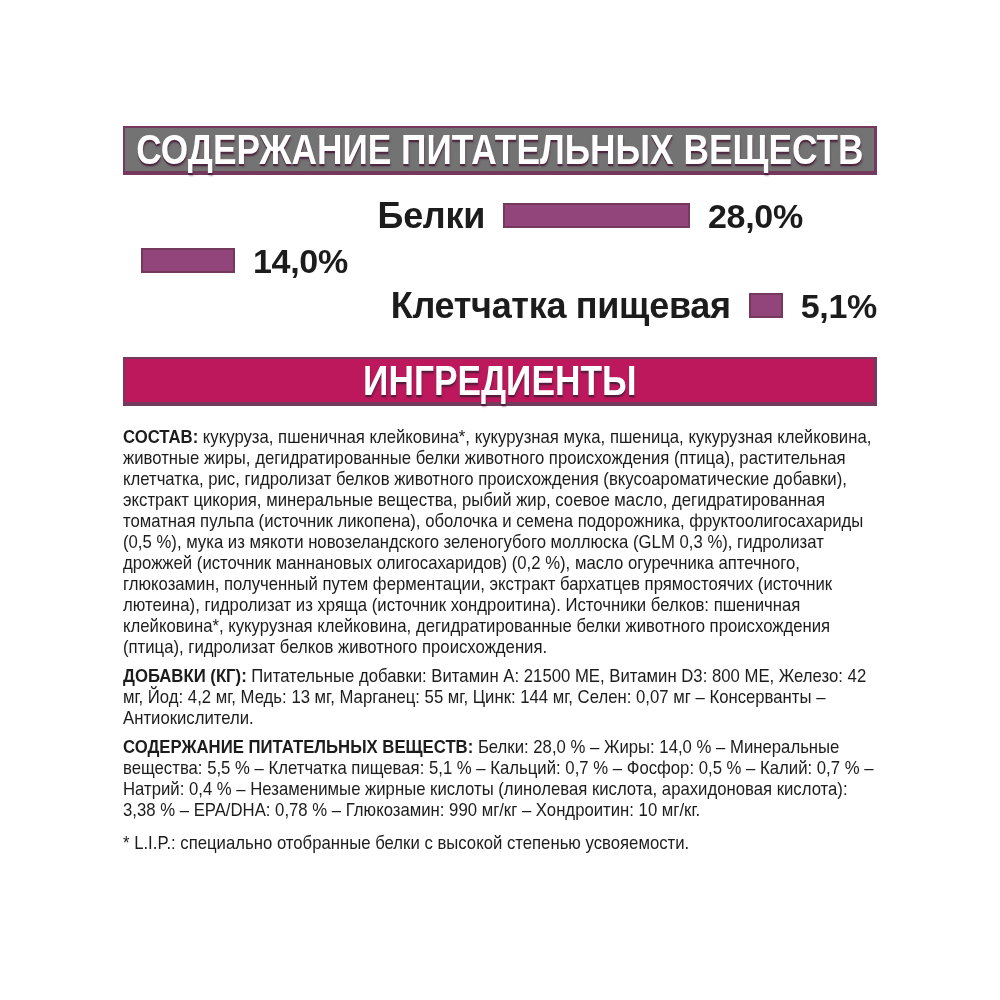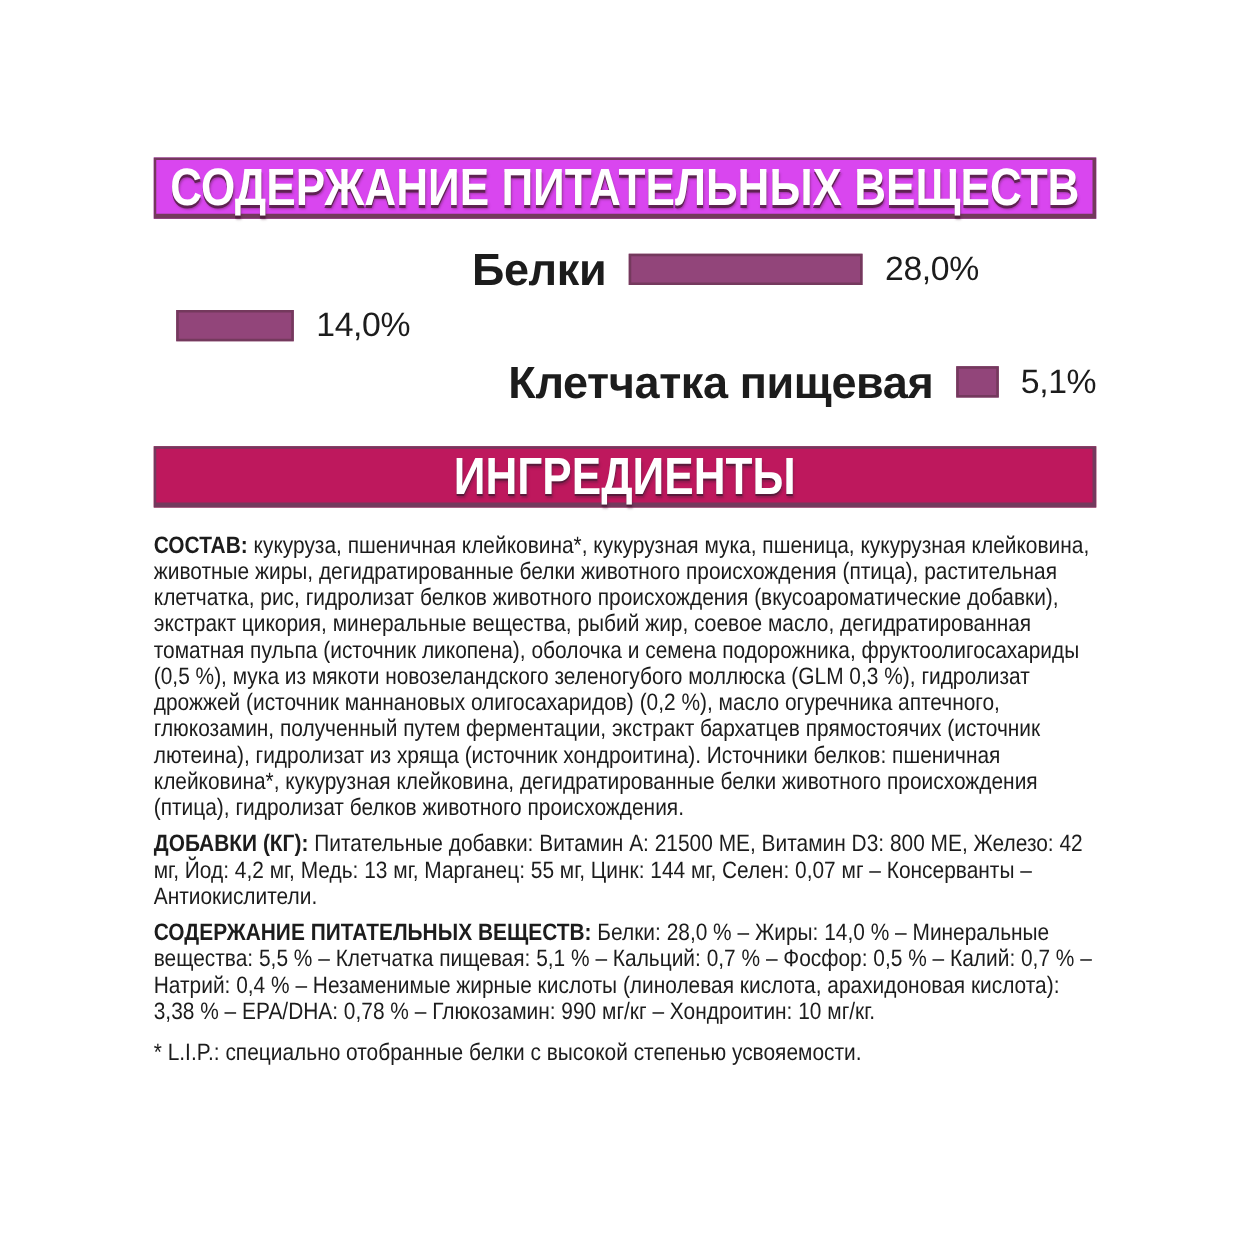--- a/index.html
+++ b/index.html
@@ -27,41 +27,41 @@
   .chart { margin-top:28px; }
   .bar-row { display:flex; align-items:center; height:25px; margin-bottom:20px; }
   .bar-row:last-child { margin-bottom:0;justify-content:flex-end; }
   .bar-label {
     width:362px; text-align:right; font-weight:bold; font-size:36px;
     line-height:1; white-space:nowrap; letter-spacing:-0.3px;
   }
   .bar-track { margin-left:18px; display:flex; align-items:center; }
   .bar-fill { box-sizing:border-box; height:25px; border:2px solid; }
   .bar-value {
-    margin-left:18px; font-weight:normal; font-size:27px; line-height:1;
+    margin-left:18px; font-weight:bold; font-size:34px; line-height:1;
     white-space:nowrap; letter-spacing:-0.3px;
   }
 
   
   .textblock {
     margin-top:20px; width:857px;
     transform:scaleX(0.88); transform-origin:left top;
     font-size:19px; line-height:21px; text-align:left;
   }
   .para { margin:0 0 8px 0; }
   .para b { font-weight:bold; }
   .footnote { margin-top:12px; }
 </style>
 </head>
 <body style="color: rgb(28, 28, 28);">
 
 <div class="canvas">
   <div class="content">
 
-    <div class="banner banner-nutrition" style="background-color: #d946ef; border-color: rgb(116, 57, 93);">
+    <div class="banner banner-nutrition" style="background-color: #737373; border-color: rgb(116, 57, 93);">
       <div class="banner-title">СОДЕРЖАНИЕ ПИТАТЕЛЬНЫХ ВЕЩЕСТВ</div>
     </div>
 
     <div class="chart" id="chart">
       <div class="bar-row">
         <div class="bar-label">Белки</div>
         <div class="bar-track">
           <div class="bar-fill" style="width: 187px; background-color: rgb(146, 69, 122); border-color: rgb(116, 57, 93);"></div>
         </div>
         <div class="bar-value">28,0%</div>

